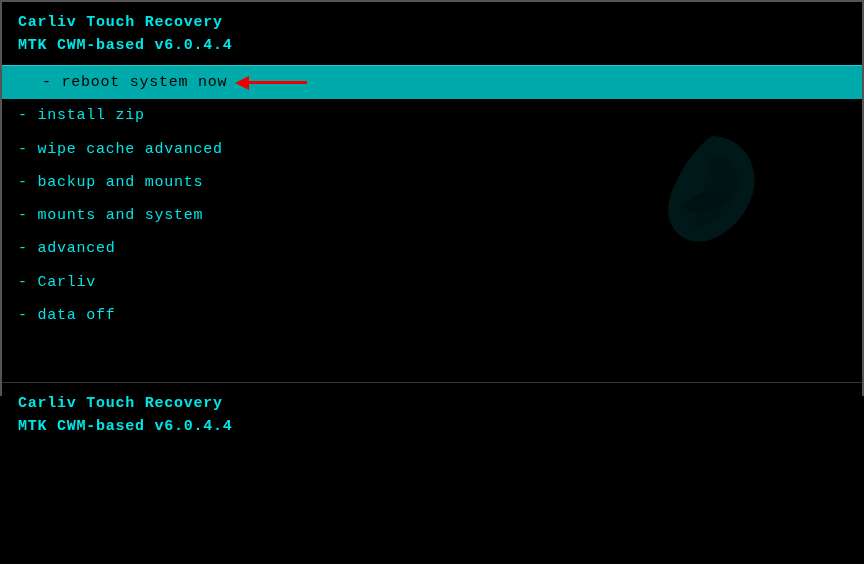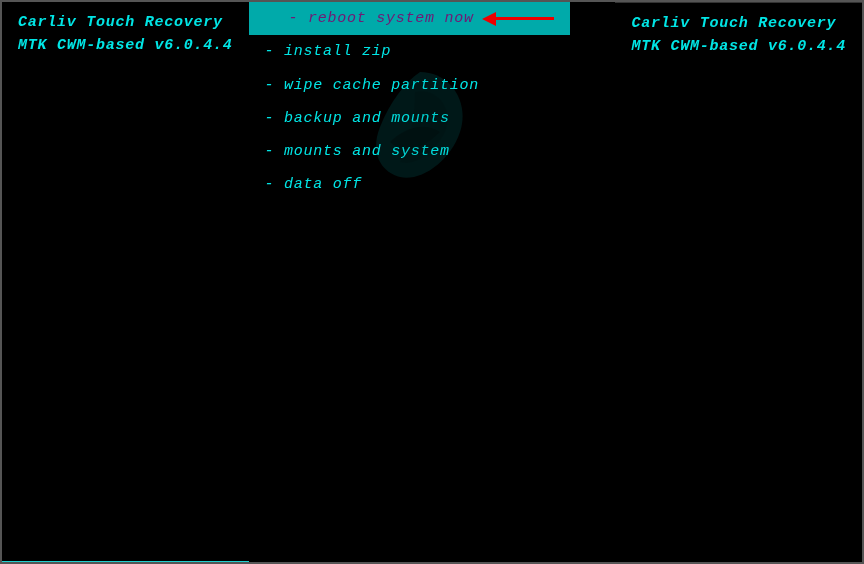--- a/index.html
+++ b/index.html
@@ -9,26 +9,25 @@
       height: 564px;
       background: #000;
       font-family: 'Courier New', Courier, monospace;
       overflow: hidden;
       display: flex;
       flex-direction: column;
     }
 
     .screen {
       width: 864px;
-      height: 564px;
+      height: 396px;
       background: #000;
       display: flex;
-      flex-direction: row;
+      flex-direction: column;
       border: 2px solid #555;
-      font-style: italic;
     }
 
     .header {
       background: #000;
       padding: 10px 16px 8px 16px;
       border-bottom: 1px solid #1ecfcf;
     }
 
     .header-line {
       color: #00e5e5;
@@ -50,21 +49,21 @@
       padding: 5px 16px;
       font-size: 15px;
       letter-spacing: 0.05em;
       color: #00e5e5;
       line-height: 1.55;
       cursor: pointer;
     }
 
     .menu-item.selected {
       background: #00aaaa;
-      color: #701a75;
+      color: #000000;
       display: flex;
       align-items: center;
       padding-left: 40px;
     }
 
     
     .red-arrow {
       display: inline-flex;
       align-items: center;
       margin-left: 8px;
@@ -134,32 +133,38 @@
           <span class="arrow-shaft"></span>
         </span>
       </div>
 
       <div class="menu-item">
         <span>- install zip</span>
       </div>
 
 
       <div class="menu-item">
-        <span>- wipe cache partition</span>
+        <span>- wipe cache advanced</span>
       </div>
 
       <div class="menu-item">
         <span>- backup and mounts</span>
       </div>
 
       <div class="menu-item">
         <span>- mounts and system</span>
       </div>
 
+      <div class="menu-item">
+        <span>- advanced</span>
+      </div>
 
+      <div class="menu-item">
+        <span>- Carliv</span>
+      </div>
 
       <div class="menu-item">
         <span>- data off</span>
       </div>
 
     </div>
 
     <svg class="watermark-svg" width="120" height="130" viewBox="0 0 120 130">
 
       <path d="M60 10 C90 10, 110 40, 100 70 C90 100, 60 120, 40 115 C20 110, 10 90, 20 65 C30 40, 45 20, 60 10 Z" fill="#00aaaa" opacity="0.7"></path>

